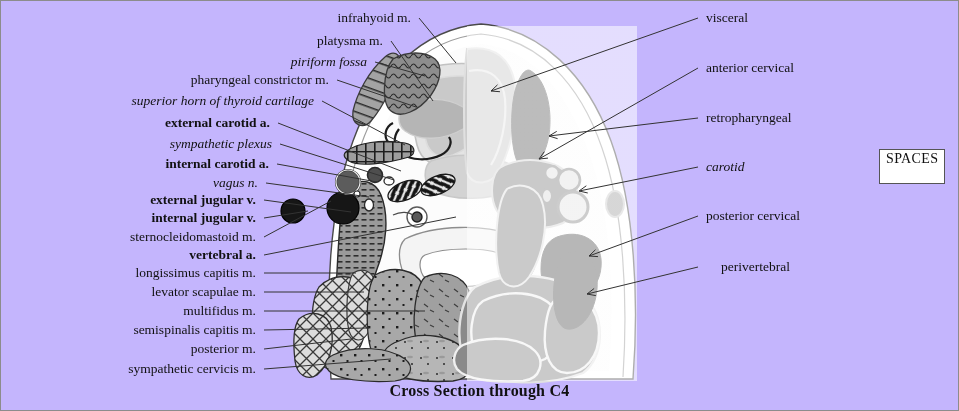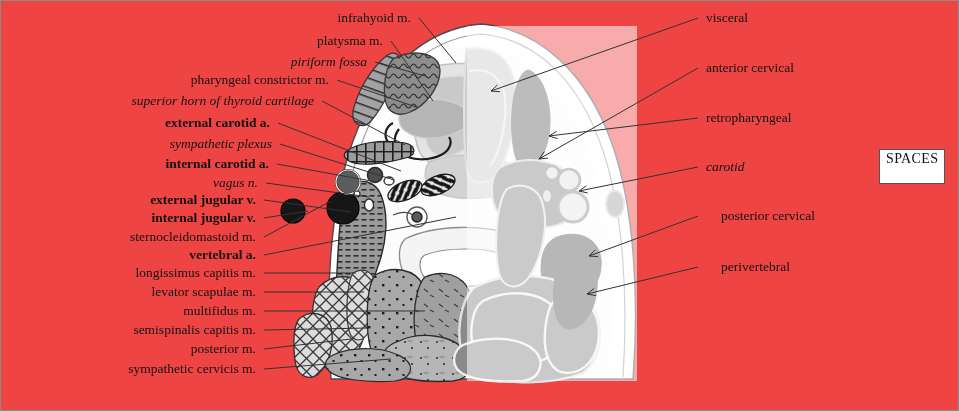--- a/index.html
+++ b/index.html
@@ -3,21 +3,21 @@
 <meta charset="utf-8">
 <style>
   html,body{margin:0;padding:0;background:#fff;}
   body{width:959px;height:411px;font-family:"Liberation Serif",serif;}
 
   #figure{
     position:relative;
     width:959px;height:411px;
     box-sizing:border-box;
     border:1px solid #8c8c8c;
-    background:#ef4444;
+    background:#c4b5fd;
     overflow:hidden;
   }
 
   
   .label{
     position:absolute;
     font-size:13.5px;
     color:#111;
     white-space:nowrap;
     line-height:1;
@@ -313,20 +313,21 @@
       <div class="label left" style="right: 702px; top: 329px;">semispinalis capitis m.</div>
       <div class="label left" style="right: 702px; top: 348px;">posterior m.</div>
       <div class="label left" style="right: 702px; top: 368px;">sympathetic cervicis m.</div>
     </div>
 
   <div id="right-label-column">
       <div class="label right" style="left: 705px; top: 17px;">visceral</div>
       <div class="label right" style="left: 705px; top: 67px;">anterior cervical</div>
       <div class="label right" style="left: 705px; top: 117px;">retropharyngeal</div>
       <div class="label right" style="left: 705px; top: 166px; font-style: italic;">carotid</div>
-      <div class="label right" style="left: 705px; top: 215px; margin-left: 15px;">posterior cervical</div>
+      <div class="label right" style="left: 705px; top: 215px;">posterior cervical</div>
       <div class="label right" style="left: 720px; top: 266px;">perivertebral</div>
     </div>
 
   <div id="spaces-box">SPACES</div>
 
+  <div id="caption">Cross Section through C4</div>
 
 </div>
 
 </body></html>

